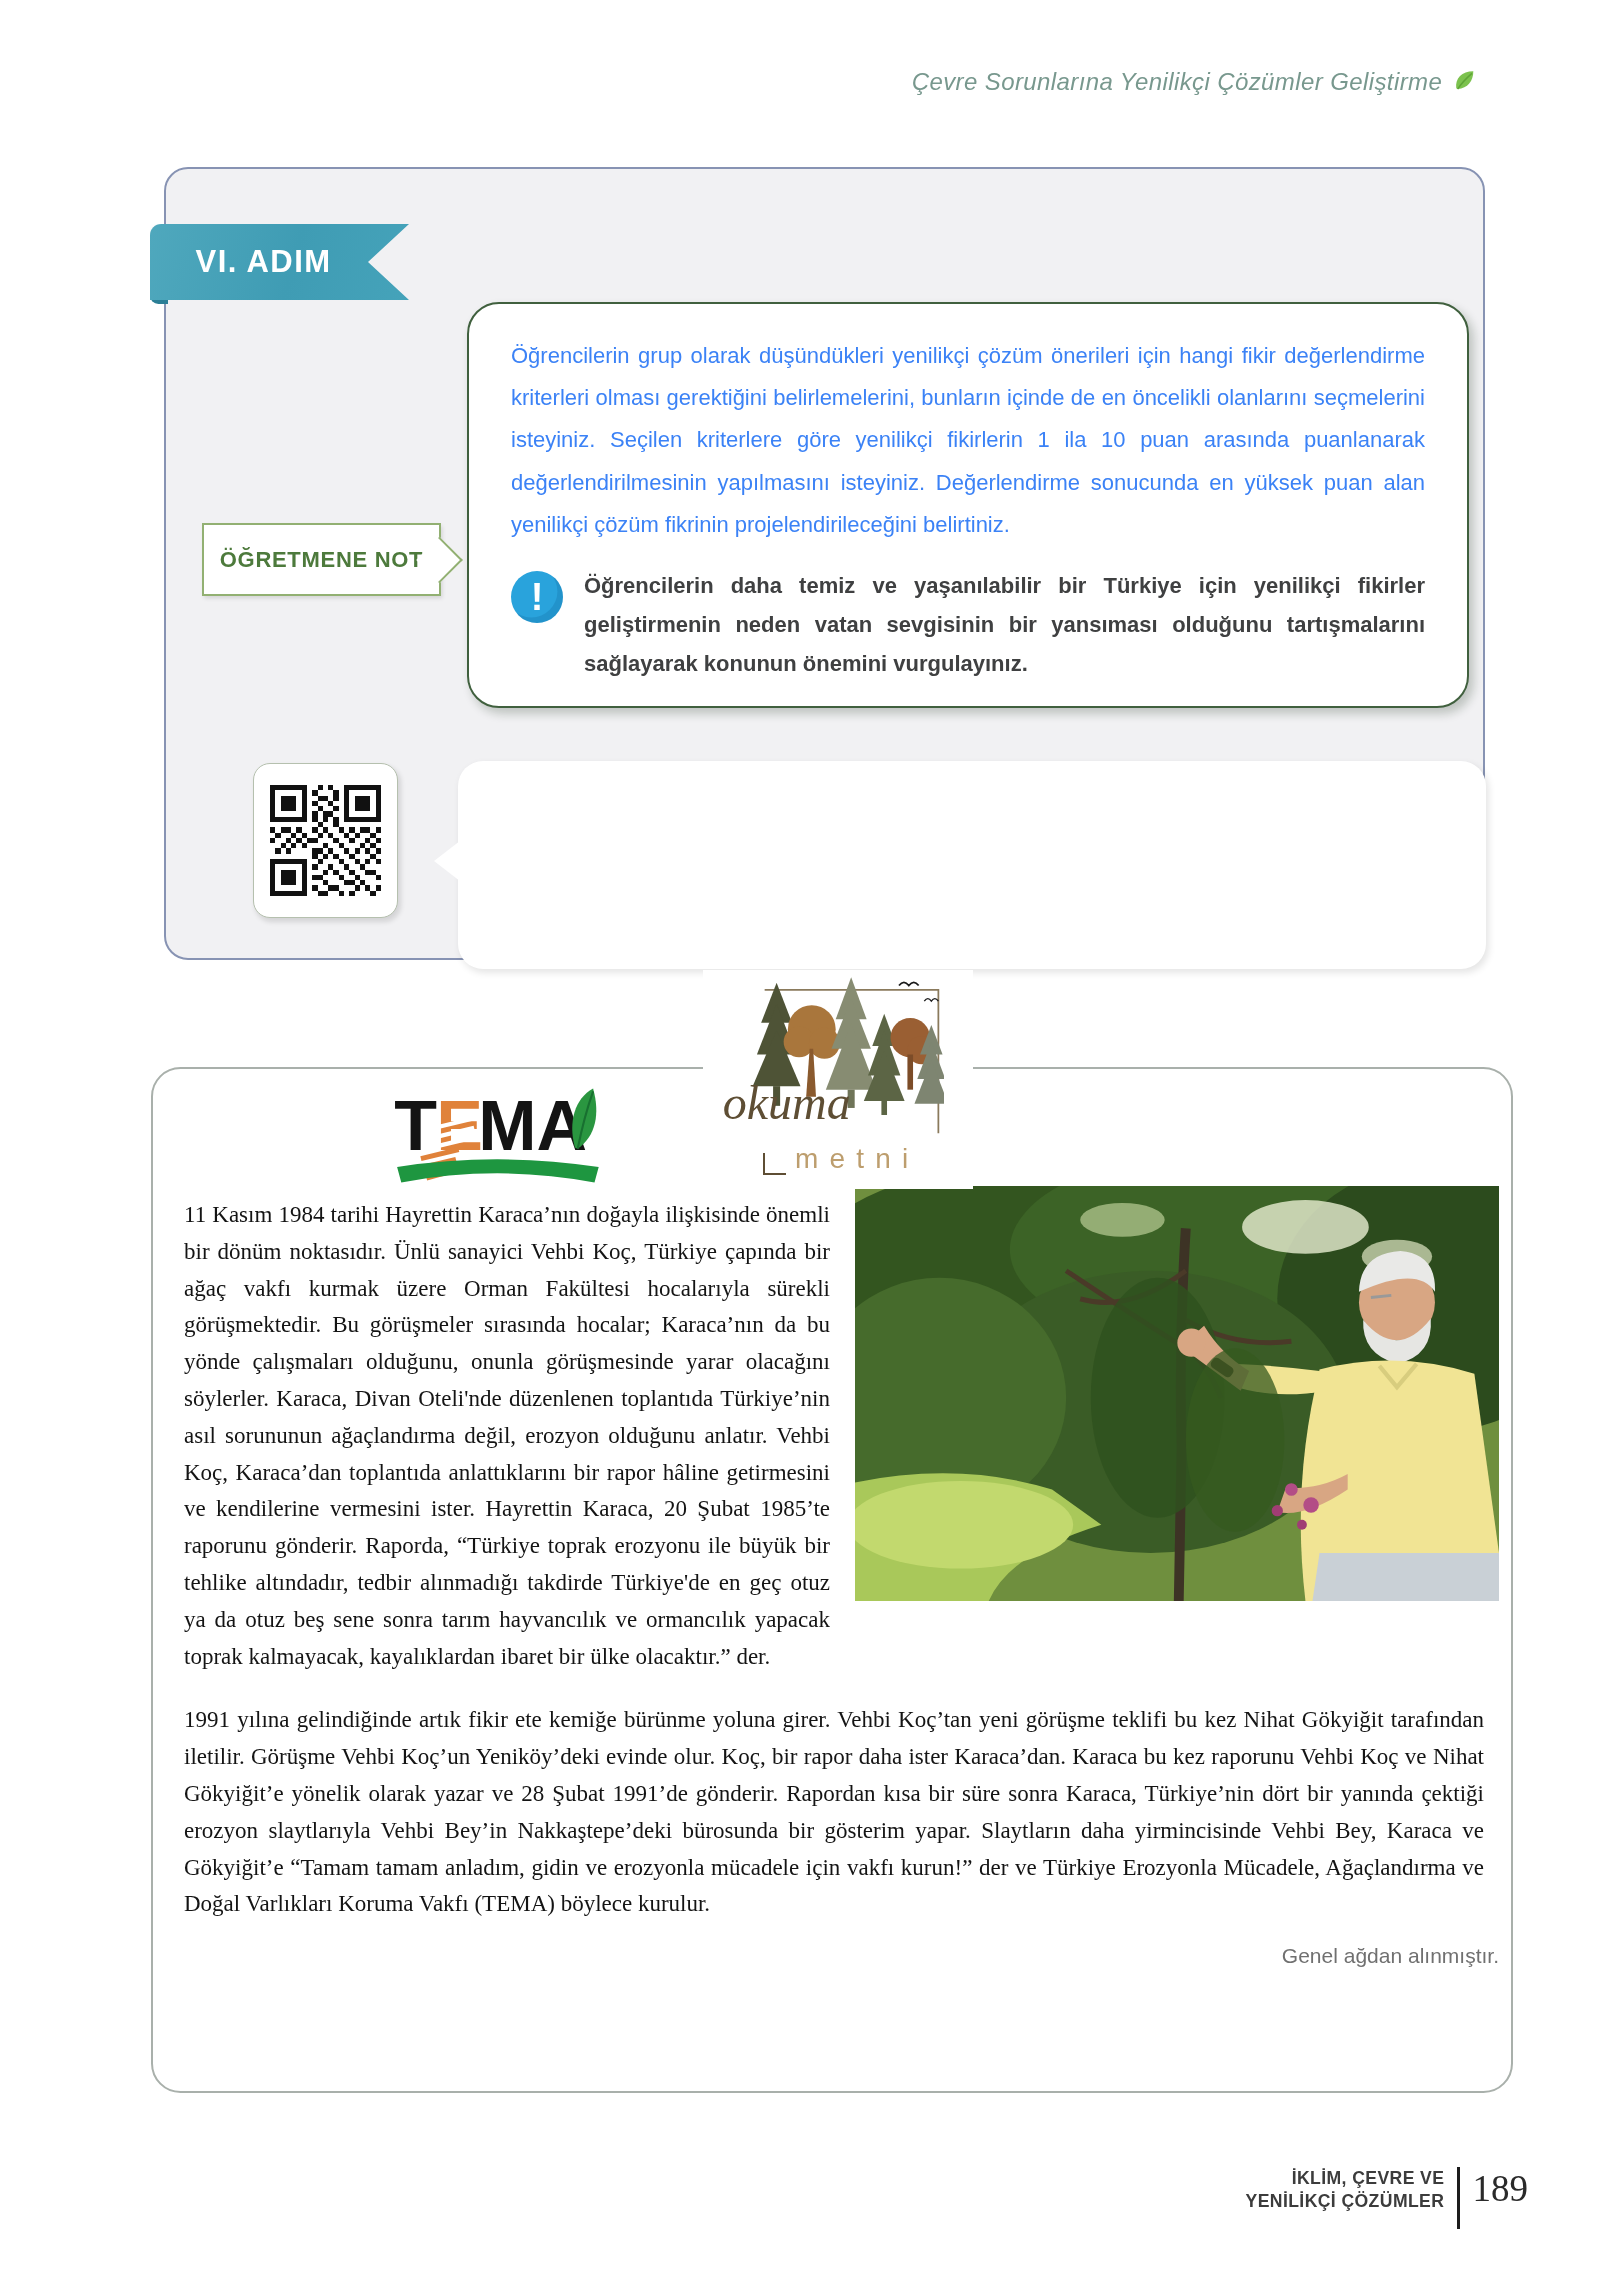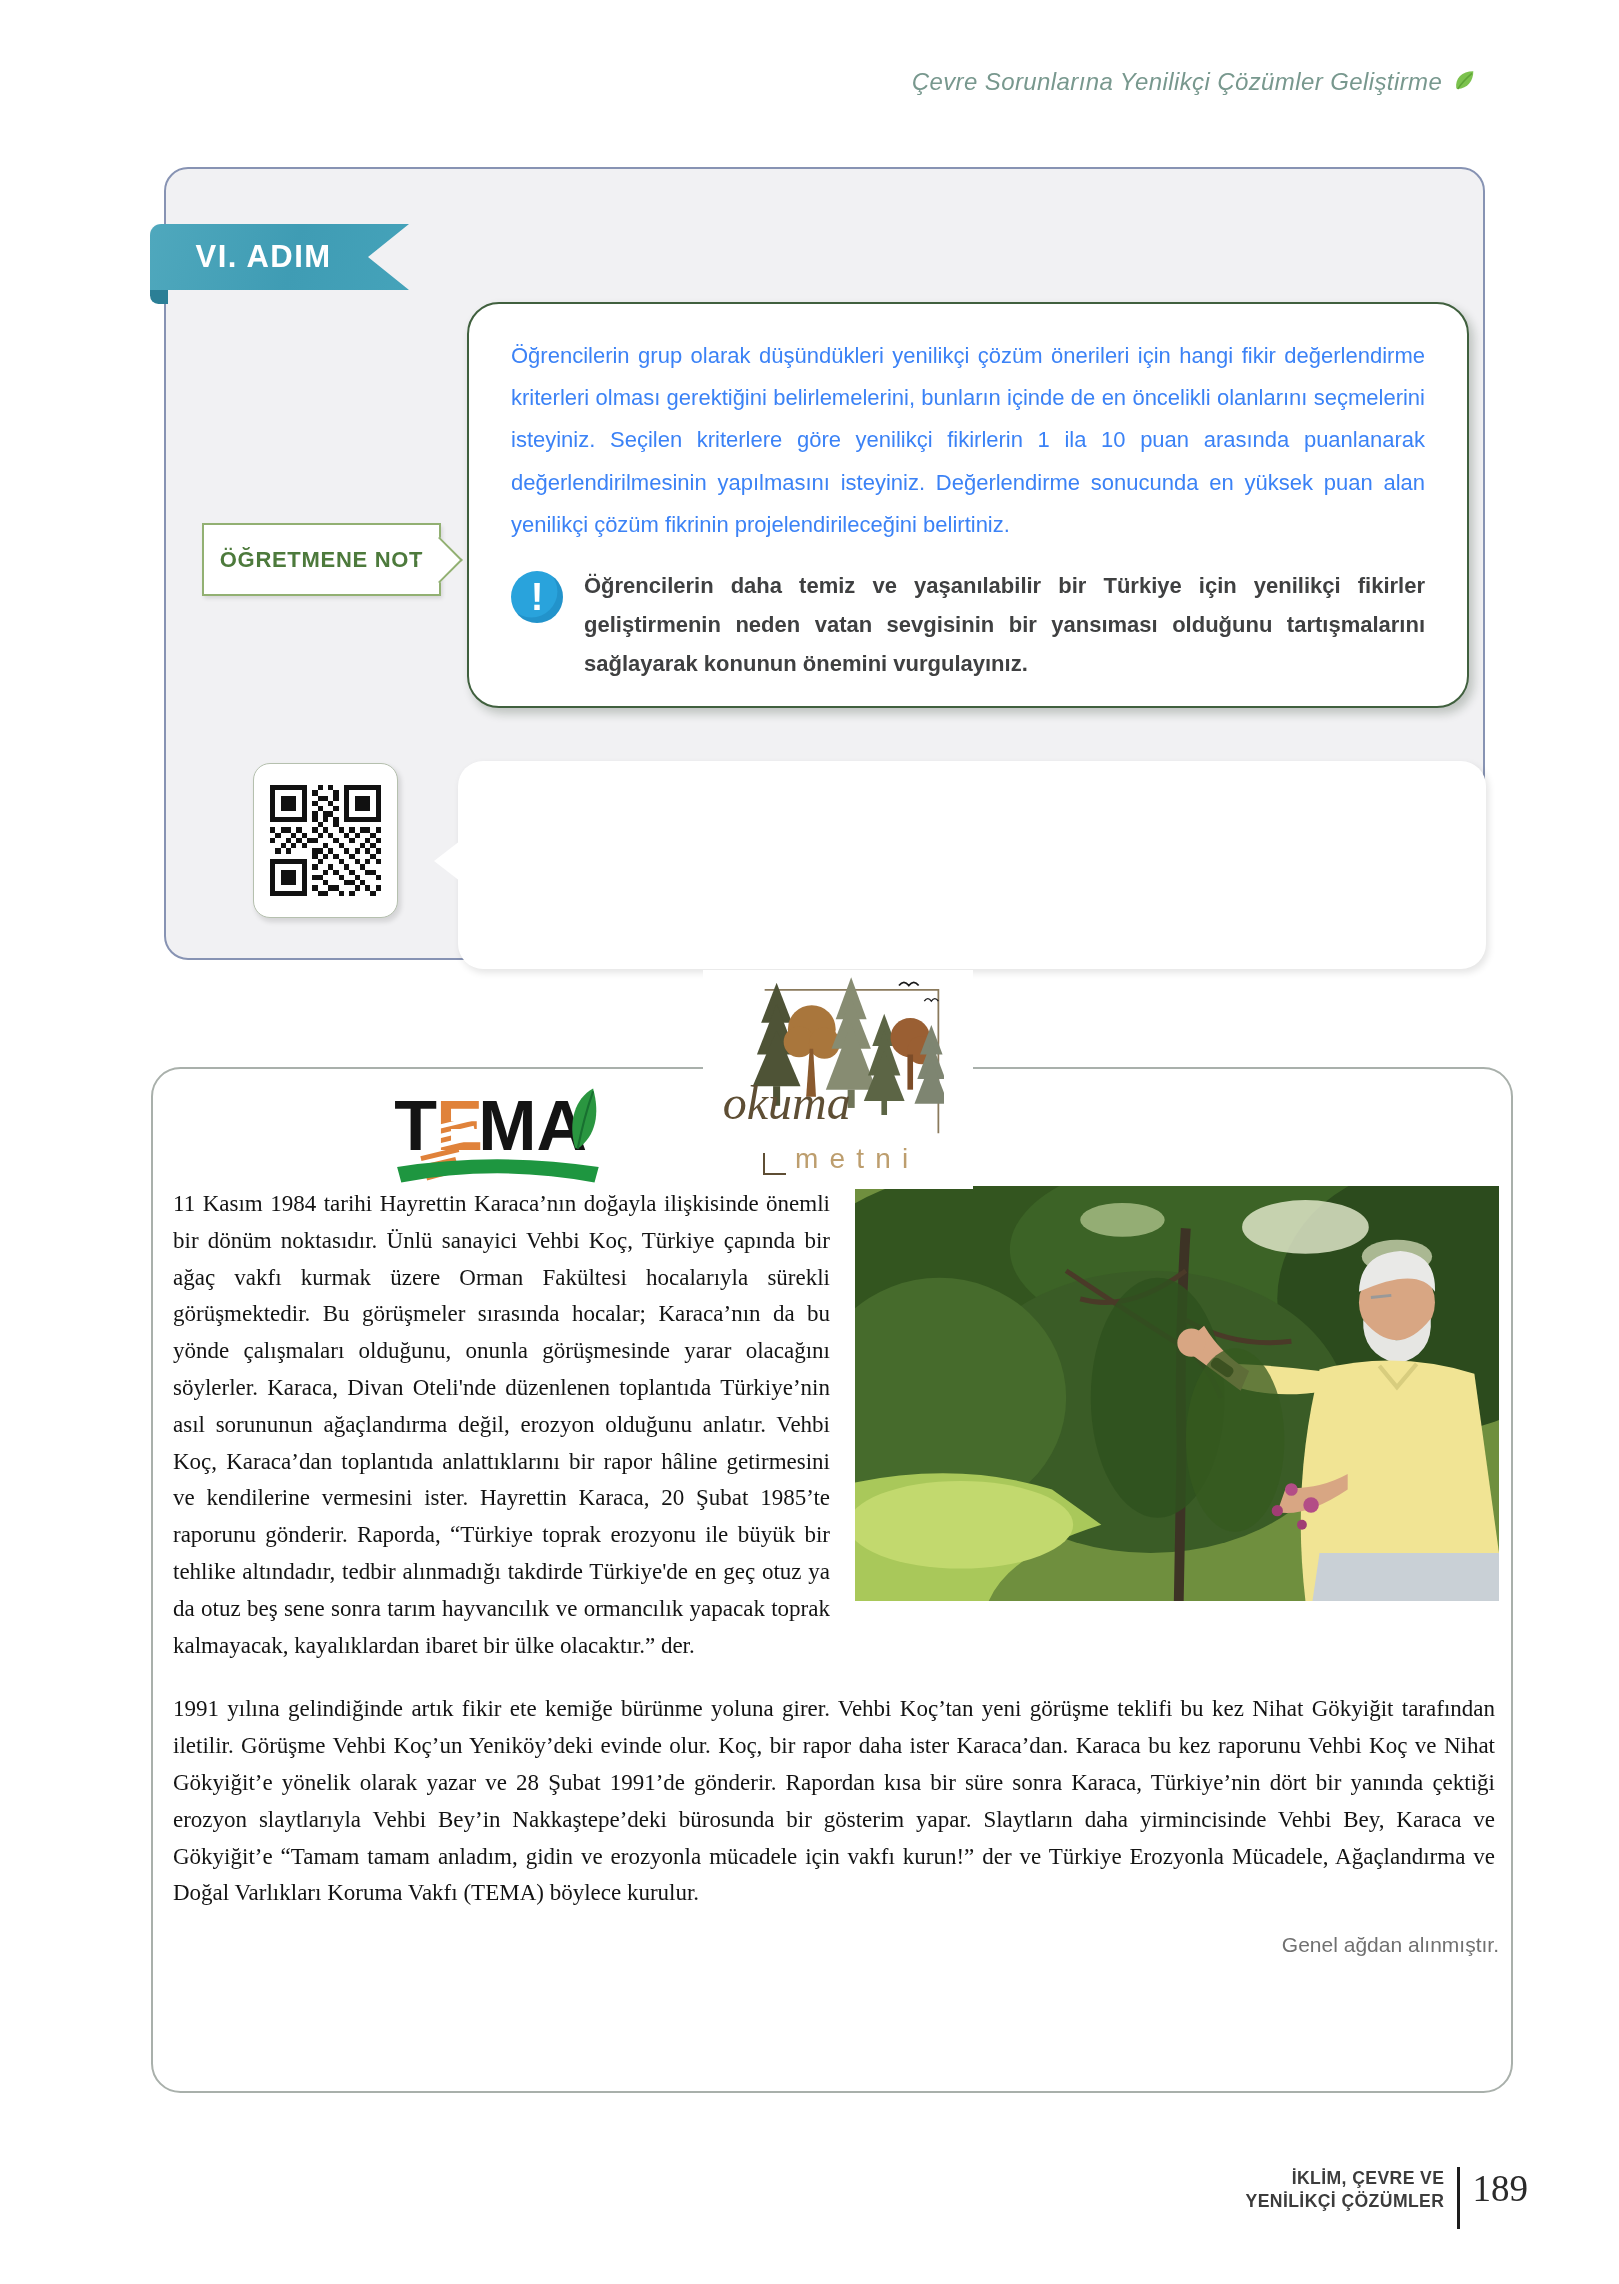--- a/index.html
+++ b/index.html
@@ -7,21 +7,21 @@
         font-family:"Liberation Sans",sans-serif;border-radius:26px;}
 
   
   .header{position:absolute;top:67px;right:141px;display:flex;align-items:center;gap:9.8px;}
   .header-title{font-style:italic;font-size:24px;color:#78988e;letter-spacing:0.4px;}
 
   
   .step-box{position:absolute;left:164px;top:167px;width:1321px;height:793px;
             background:#f1f1f3;border:2.8px solid #8793b3;border-radius:24px;box-sizing:border-box;}
 
-  .ribbon{position:absolute;left:150px;top:224px;width:259px;height:66px;z-index:5;
+  .ribbon{position:absolute;left:150px;top:224px;width:259px;height:76px;z-index:5;
           background:linear-gradient(105deg,#4fa8bd 0%,#3f9cb4 55%,#45a3ba 100%);
           clip-path:polygon(0 0,100% 0,calc(100% - 41px) 50%,100% 100%,0 100%);
           border-radius:11.2px 0 0 0;display:flex;align-items:center;justify-content:center;
           padding-right:32px;box-sizing:border-box;
           filter:drop-shadow(3.5px 4.2px 3.5px rgba(0,0,0,.25));}
   .ribbon-label{color:#fff;font-size:31px;font-weight:bold;letter-spacing:1.4px;}
   .ribbon-fold{position:absolute;left:150px;top:288px;width:18.3px;height:15.5px;background:#2b7f96;
                border-radius:0 0 0 8.4px;z-index:4;}
 
   .green-box{position:absolute;left:467px;top:302px;width:1002px;height:406px;background:#fff;
@@ -64,21 +64,21 @@
   .logo-metni-text{font-size:28px;letter-spacing:11.2px;color:#bd9e6e;}
 
   
   .reading-box{position:absolute;left:151px;top:1067px;width:1362px;height:1026px;background:#fff;
                border:2.1px solid #a9b0ab;border-radius:29.5px;box-sizing:border-box;z-index:1;}
   .tema{position:absolute;left:391px;top:1083px;width:218px;height:112px;z-index:2;}
 
   .reading-content{position:absolute;left:169px;top:1182px;width:1330px;z-index:2;}
   .photo{float:right;width:644px;height:415px;margin:4.2px 0 14px 25px;}
   .bodytext{font-family:"Liberation Serif",serif;font-size:23px;line-height:1.6;text-align:justify;
-            color:#141414;margin:4px;}
+            color:#141414;margin:15px;}
   .body2{margin-top:27px;}
   .attribution{text-align:right;font-size:21px;color:#707070;margin-top:21px;}
 
   
   .footer{position:absolute;top:2167px;left:0;width:1528px;display:flex;justify-content:flex-end;
           align-items:flex-start;gap:12.7px;}
   .footer-chapter{text-align:right;font-weight:bold;font-size:17.6px;line-height:1.3;color:#3c3c3c;
           letter-spacing:0.4px;}
   .footer-divider{width:2.8px;height:62px;background:#1c1c1c;}
   .footer-page{font-family:"Liberation Serif",serif;font-size:37px;color:#2a2a2a;}

